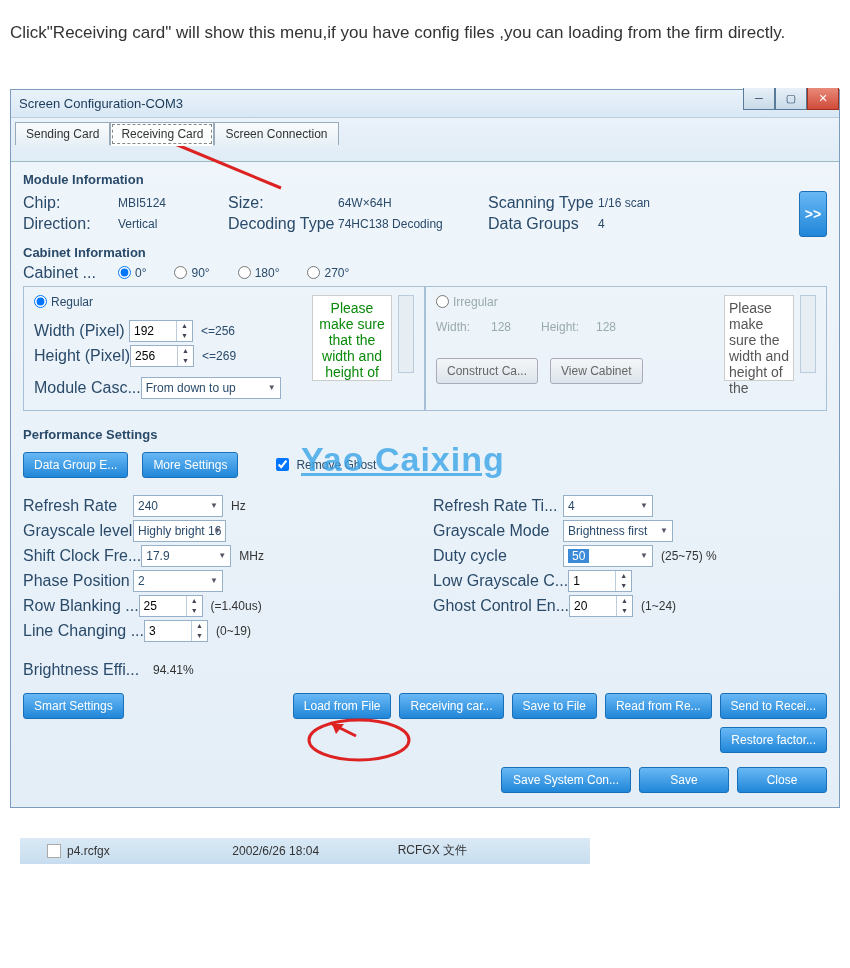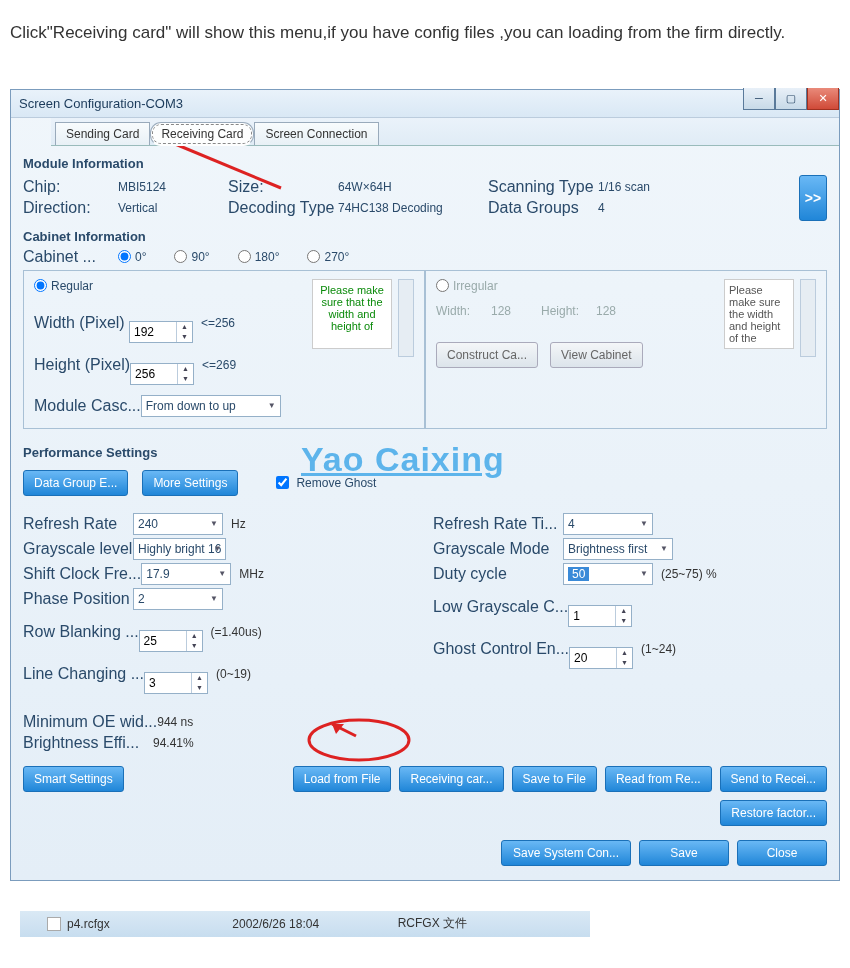--- a/index.html
+++ b/index.html
@@ -4,37 +4,37 @@
 <style>
   * { box-sizing: border-box; font-family: Tahoma, Arial, sans-serif; }
   body { margin: 0; padding: 10px; background: #fff; font-size: 13px; color: #333; width: 850px; }
   .instruction { font-size: 17px; margin: 8px 0 40px 0; line-height: 1.8; }
   .fileline2 { margin-top: 30px; margin-left: 10px; display:flex; align-items:center; padding:4px 27px; background:linear-gradient(#dae9f5,#c7ddef); height:26px; font-size:12px; width:570px; }
   .window { border: 1px solid #7b9cbd; background: linear-gradient(#f0f6fb, #e4eef7); width: 830px; position: relative; }
   .titlebar { height: 28px; background: linear-gradient(#e9f2fa, #d9e8f5); border-bottom:1px solid #bcd; display:flex; align-items:center; padding:0 8px; font-size:13px; color:#1a3a5a; position:relative; }
   .winbtns { position:absolute; right:0; top:-2px; display:flex; }
   .winbtn { width:32px; height:22px; border:1px solid #5a7a9a; border-top:none; display:flex; align-items:center; justify-content:center; font-size:11px; background:linear-gradient(#e8f0f8,#c8dae8); }
   .winbtn.close { background:linear-gradient(#e98a7a,#d04a38); color:#fff; border-color:#a03020; }
-  .tabs { display:flex; padding: 4px 4px 0 4px; background: linear-gradient(#eaf2fa,#e0ecf6); border-bottom:1px solid #9bb;margin-left:40px; }
+  .tabs { display:flex; padding: 4px 4px 16px 4px; background: linear-gradient(#eaf2fa,#e0ecf6); border-bottom:1px solid #9bb; }
   .tab { padding: 4px 10px; font-size:12px; border:1px solid #9ab; border-bottom:none; background:linear-gradient(#f8fbfd,#e8f0f6); cursor:pointer; margin-right:0; }
-  .tab.active { background:#fdfefe; position:relative; z-index:2; border-bottom:1px solid #fdfefe; margin-bottom:-1px; outline:1px dashed #888; outline-offset:-3px;border-radius:11px; }
+  .tab.active { background:#fdfefe; position:relative; z-index:2; border-bottom:1px solid #fdfefe; margin-bottom:-1px; outline:1px dashed #888; outline-offset:-3px; }
   .body { padding: 6px 12px 14px 12px; }
   .section-label { font-size:13px; color:#2a4a6a; margin: 4px 0 4px 0; font-weight: bold; }
   .row { display:flex; align-items:center; font-size:12px; margin:3px 0; }
   .lbl { min-width:95px; color:#2a4a6a; font-size:16px; }
   .val { min-width:110px; color:#2a4a6a; font-size:12px; }
-  .spin { display:inline-flex; align-items:stretch; border:1px solid #95b0c8; height:22px; background:#fff;margin-top:17px; }
+  .spin { display:inline-flex; align-items:stretch; border:1px solid #95b0c8; height:22px; background:#fff; }
   .spin input { border:none; outline:none; width:46px; padding:0 4px; font-size:12px; }
   .spin .arrows { width:16px; display:flex; flex-direction:column; border-left:1px solid #bcd; }
   .spin .arrows span { flex:1; font-size:7px; text-align:center; line-height:9px; color:#445; cursor:pointer;}
   .select { display:inline-flex; align-items:center; border:1px solid #95b0c8; height:22px; background:#fff; padding:0 4px; font-size:12px; color:#2a4a6a; min-width:90px; position:relative; }
   .select::after { content:"▼"; font-size:8px; position:absolute; right:4px; color:#556; }
   .cab-grid { display:flex; gap:0; }
   .cab-pan { flex:1; border:1px solid #a8c0d5; padding:8px 10px; display:flex; gap:6px; align-items:flex-start; }
-  .hintbox { background:#fff; border:1px solid #ccc; width:80px; height:70px; font-size:11px; color:#0a8a0a; padding:4px 2px; text-align:center; position:relative; }
+  .hintbox { background:#fff; border:1px solid #ccc; width:80px; height:86px; font-size:14px; color:#0a8a0a; padding:4px 2px; text-align:center; position:relative; }
   .hintbox.gray { color:#555; text-align:left; padding:4px 4px; width:70px; }
   .radio { display:inline-flex; align-items:center; gap:4px; font-size:12px; color:#2a4a6a; margin-right:28px; }
   .radio input { margin:0; }
   .check { display:inline-flex; align-items:center; gap:4px; font-size:12px; color:#2a4a6a; }
   .btn { display:inline-flex; align-items:center; justify-content:center; padding:0 10px; height:26px; font-size:12px; color:#fff; background:linear-gradient(#69b8f5,#2086d8); border:1px solid #1a70b8; border-radius:3px; cursor:pointer; white-space:nowrap; }
   .btn.gray { background:linear-gradient(#f4f6f8,#dce4eb); color:#666; border-color:#aab; }
   .btn.sq { width:28px; height:46px; font-size:14px; font-weight:bold; }
   .footer-btns { display:flex; gap:8px; flex-wrap:wrap; margin-top:14px; justify-content:flex-end; }
   .watermark { position:absolute; left:290px; top:350px; font-size:34px; font-weight:bold; color:#3aa5e8; opacity:0.8; letter-spacing:1px; pointer-events:none;text-decoration:underline; }
   .disabled { color:#9aa; }
@@ -277,24 +277,20 @@
                 <span>▼</span>
               </div>
             </div>
             <span style="margin-left:8px">(1~24)</span>
           </div>
       </div>
     </div>
 
     <div style="margin-top:16px">
       <div class="row">
-          <span class="lbl" style="min-width:130px">Minimum OE wid...</span>
-          <span>944 ns</span>
-        </div>
-      <div class="row">
           <span class="lbl" style="min-width:130px">Brightness Effi...</span>
           <span>94.41%</span>
         </div>
     </div>
 
     <svg class="redcircle">
       <ellipse cx="55" cy="24" rx="50" ry="20" stroke="#d22" stroke-width="3" fill="none"></ellipse>
       <path d="M28 8 L52 20" stroke="#d22" stroke-width="3" fill="none"></path>
       <path d="M28 8 L40 8 L32 18 Z" fill="#d22"></path>
     </svg>

